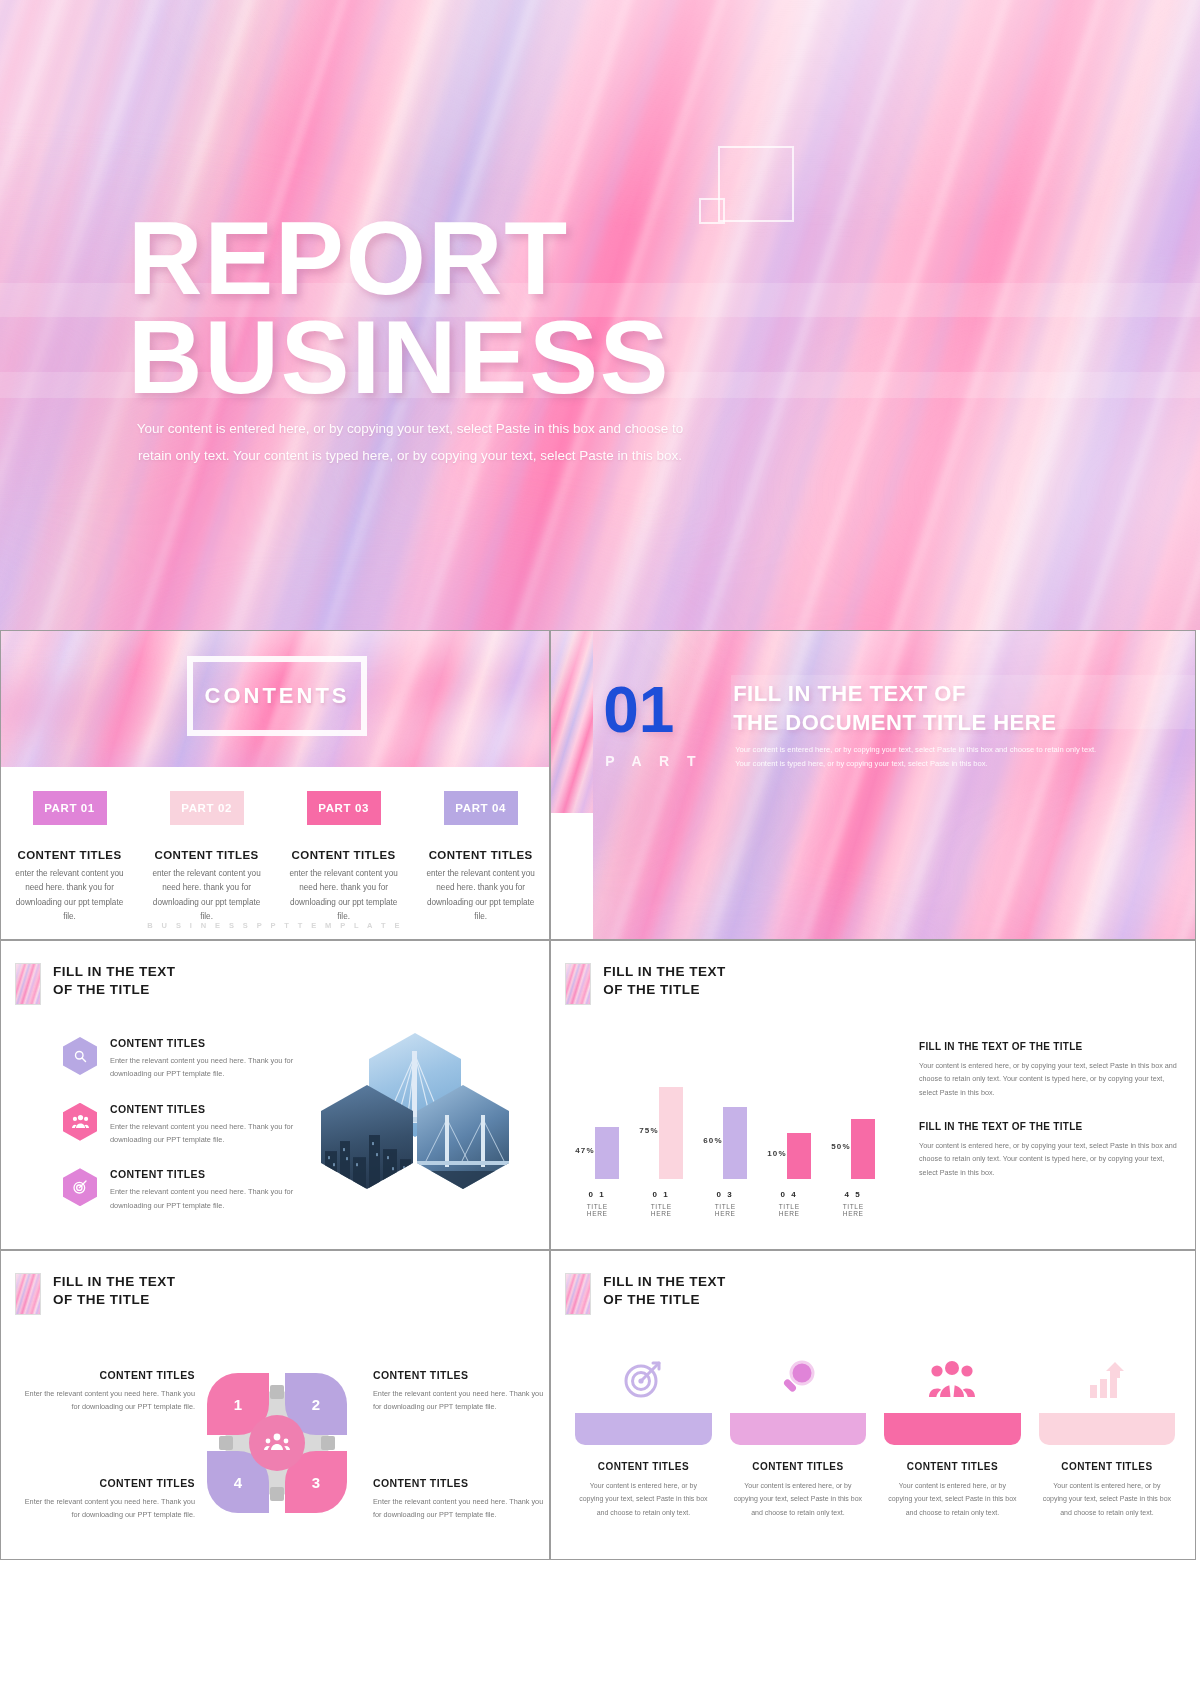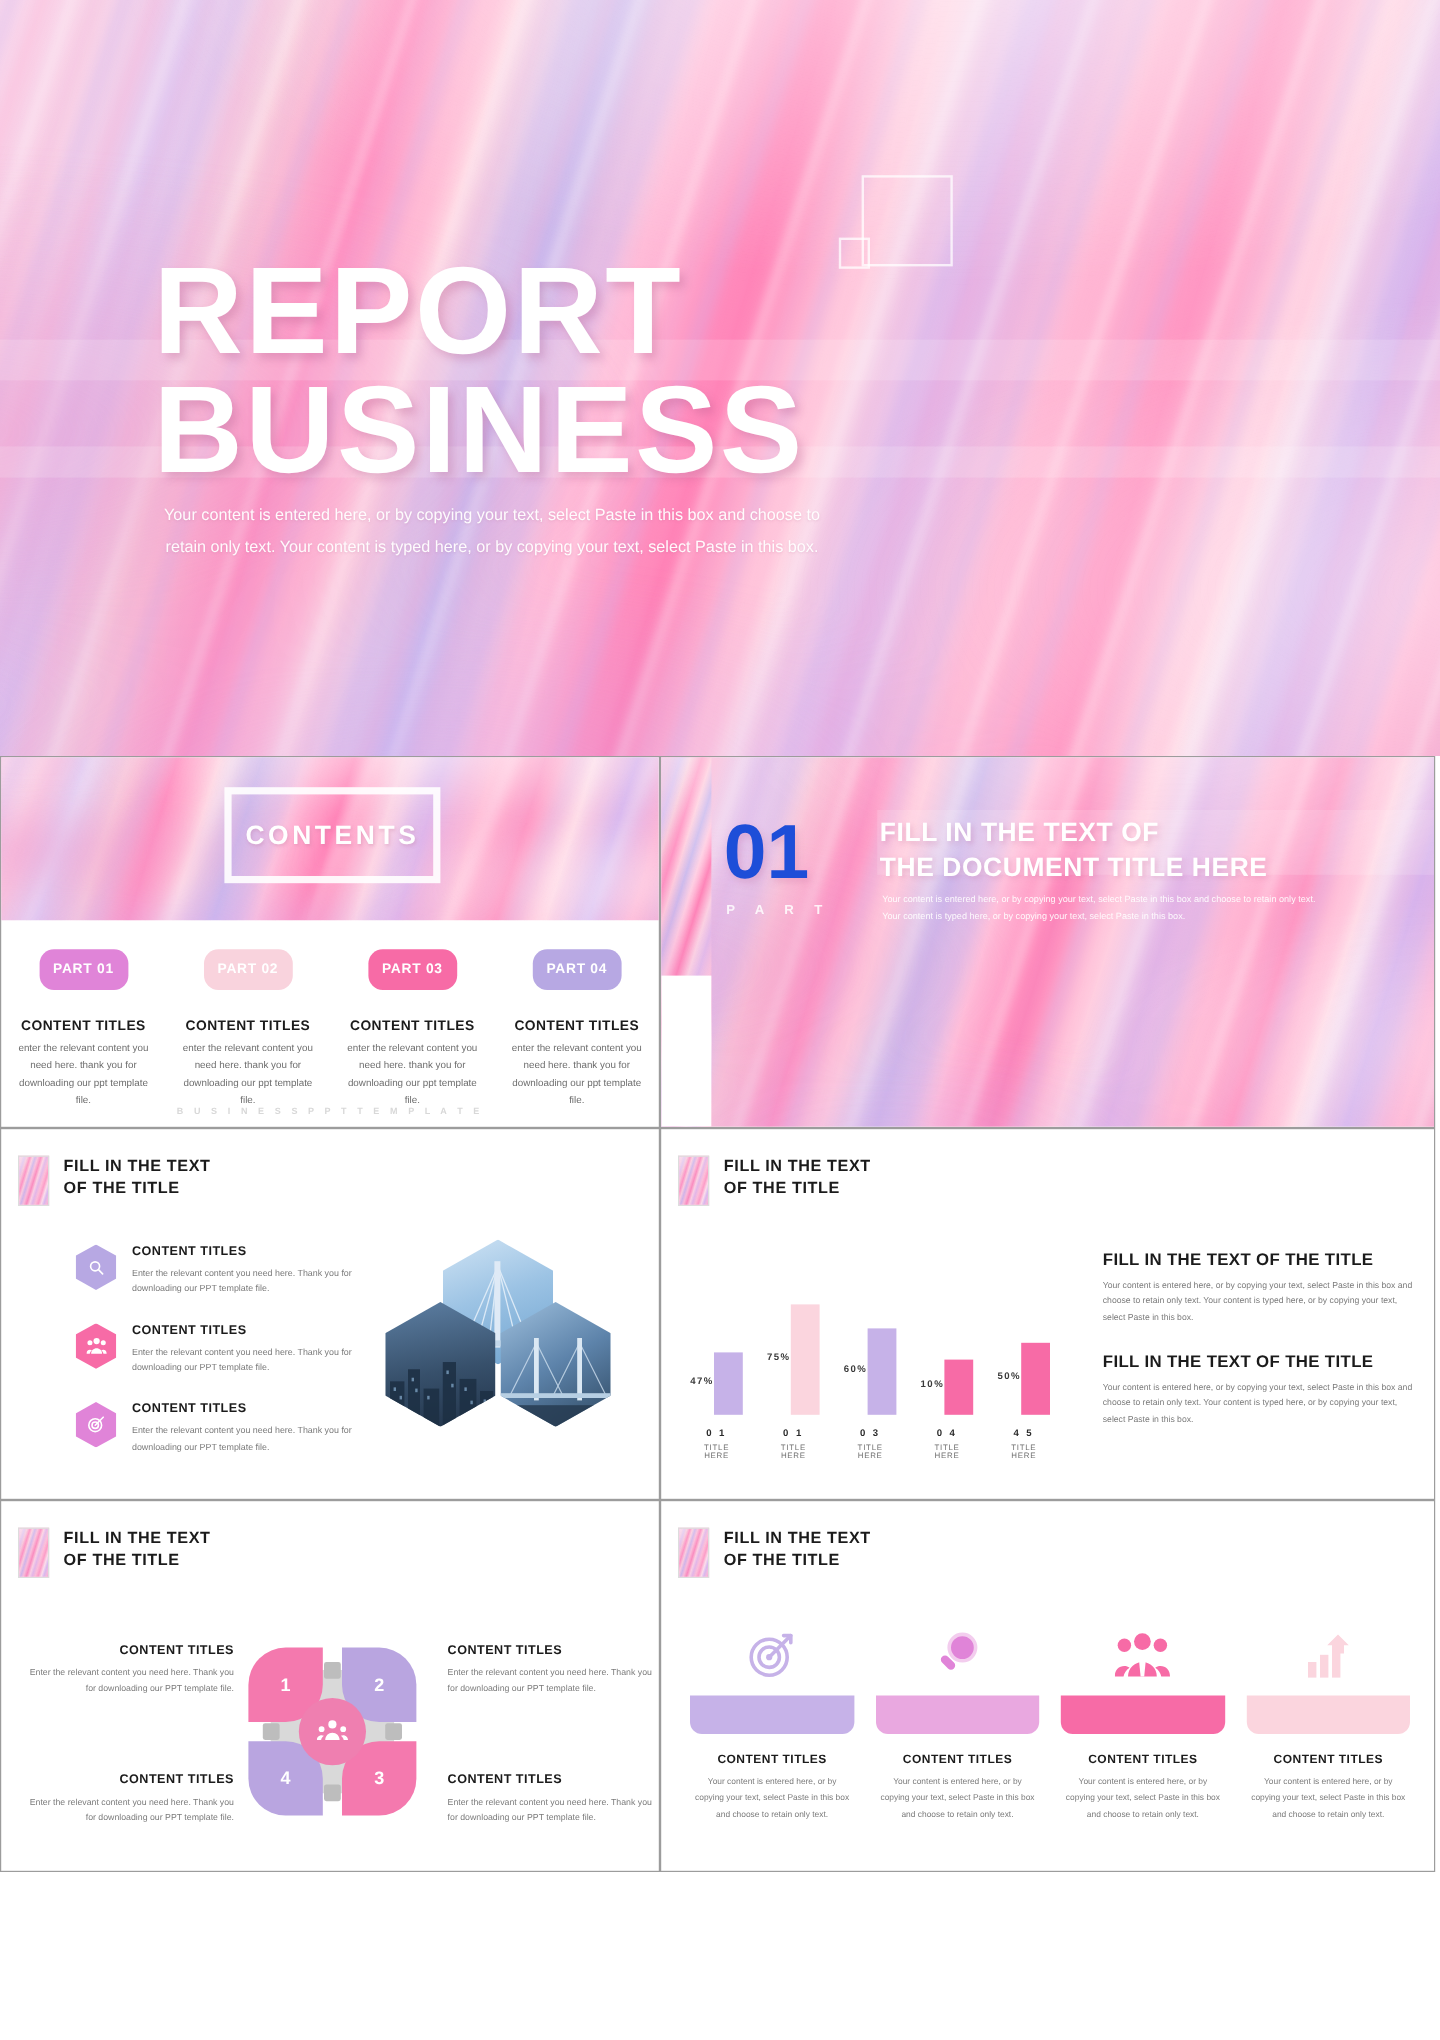--- a/index.html
+++ b/index.html
@@ -61,34 +61,34 @@
   
   .s2 { width:552px; height:310px; }
   .s2 .top { position:absolute; left:0; top:0; width:100%; height:136px; overflow:hidden; }
   .cframe { position:absolute; left:186px; top:25px; width:180px; height:80px;
     border:6px solid rgba(255,255,255,.9); display:flex; align-items:center; justify-content:center; }
   .cframe span { color:#fff; font-size:22px; font-weight:bold; letter-spacing:3px;
     text-shadow:1px 2px 3px rgba(190,110,150,.3); }
   .parts { position:absolute; left:0; top:160px; width:100%; display:flex; }
   .part { flex:1; text-align:center; }
   .badge { width:74px; height:34px; margin:0 auto; display:flex; align-items:center;
-    justify-content:center; color:#fff; font-size:11.5px; font-weight:bold; letter-spacing:.6px;border-radius:12px; }
+    justify-content:center; color:#fff; font-size:11.5px; font-weight:bold; letter-spacing:.6px; }
   .part h4 { margin-top:24px; font-size:11.5px; font-weight:bold; color:#1b1b1b; letter-spacing:.4px; }
   .part p { margin-top:6px; font-size:8.2px; color:#6e6e6e; line-height:1.75; padding:0 14px; }
   .s2 .foot { position:absolute; bottom:9px; left:0; width:100%; text-align:center;
     font-size:7.5px; color:#d8d8d8; letter-spacing:3.4px; font-weight:bold; }
 
   
   .s3 { width:648px; height:310px; }
   .s3 .leftstrip { position:absolute; left:0; top:0; width:42px; height:100%; overflow:hidden; }
   .s3 .leftstrip .wt { position:absolute; left:0; bottom:0; width:100%; height:126px; background:#fff; }
   .bignum { position:absolute; left:52px; top:52px; color:#1d4ed8; font-size:64px; font-weight:bold;
     line-height:.86; text-shadow:2px 3px 6px rgba(190,100,150,.25); }
   .partword { position:absolute; left:54px; top:122px; color:rgba(255,255,255,.85);
-    font-size:11px; letter-spacing:7px; font-weight:bold; }
+    font-size:14px; letter-spacing:7px; font-weight:bold; }
   .s3 h2 { position:absolute; left:182px; top:48px; width:450px; color:#fff; font-size:22px;
     font-weight:bold; line-height:1.32; letter-spacing:.5px; text-shadow:2px 2px 4px rgba(190,100,150,.28); }
   .s3 .body { position:absolute; left:184px; top:112px; width:420px;
     color:rgba(255,255,255,.92); font-size:7.6px; line-height:1.85; }
   .s3 .hband { position:absolute; left:180px; top:44px; width:470px; height:54px;
     background:rgba(255,255,255,.14); }
 
   
   .sl-head { position:absolute; left:14px; top:22px; display:flex; align-items:flex-start; gap:12px; }
   .thumb { width:26px; height:42px; border:1px solid #ddd; overflow:hidden; position:relative; background:#fbd3e4; }
@@ -121,21 +121,21 @@
     display:flex; align-items:flex-end; justify-content:space-between; }
   .bcol { width:44px; display:flex; flex-direction:row; align-items:center; }
   .bval { font-size:8px; color:#3a3a3a; letter-spacing:1.2px; margin-bottom:6px; font-weight:bold; }
   .bar { width:44px; }
   .bxlab { position:absolute; left:8px; bottom:6px; width:300px;
     display:flex; justify-content:space-between; }
   .bxlab div { width:44px; text-align:center; }
   .bxlab .n { font-size:8px; color:#2b2b2b; letter-spacing:2px; font-weight:bold; }
   .bxlab .t { font-size:6.6px; color:#6e6e6e; letter-spacing:.6px; margin-top:4px; }
   .txtcol { position:absolute; right:18px; top:100px; width:258px; }
-  .txtcol h5 { font-size:14px; font-weight:bold; color:#1b1b1b; letter-spacing:.3px; }
+  .txtcol h5 { font-size:10px; font-weight:bold; color:#1b1b1b; letter-spacing:.3px; }
   .txtcol p { font-size:7.2px; color:#7b7b7b; line-height:1.85; margin-top:7px; margin-bottom:22px; }
 
   
   .s6 { width:552px; height:310px; }
   .wheel { position:absolute; left:196px; top:112px; width:160px; height:160px; }
   .wheel .ring { position:absolute; left:28px; top:28px; width:104px; height:104px;
     border-radius:50%; background:#d9d9d9; }
   .wheel .hub { position:absolute; left:52px; top:52px; width:56px; height:56px;
     border-radius:50%; background:#ef7fb0; display:flex; align-items:center; justify-content:center; }
   .petal { position:absolute; width:62px; height:62px; display:flex;

